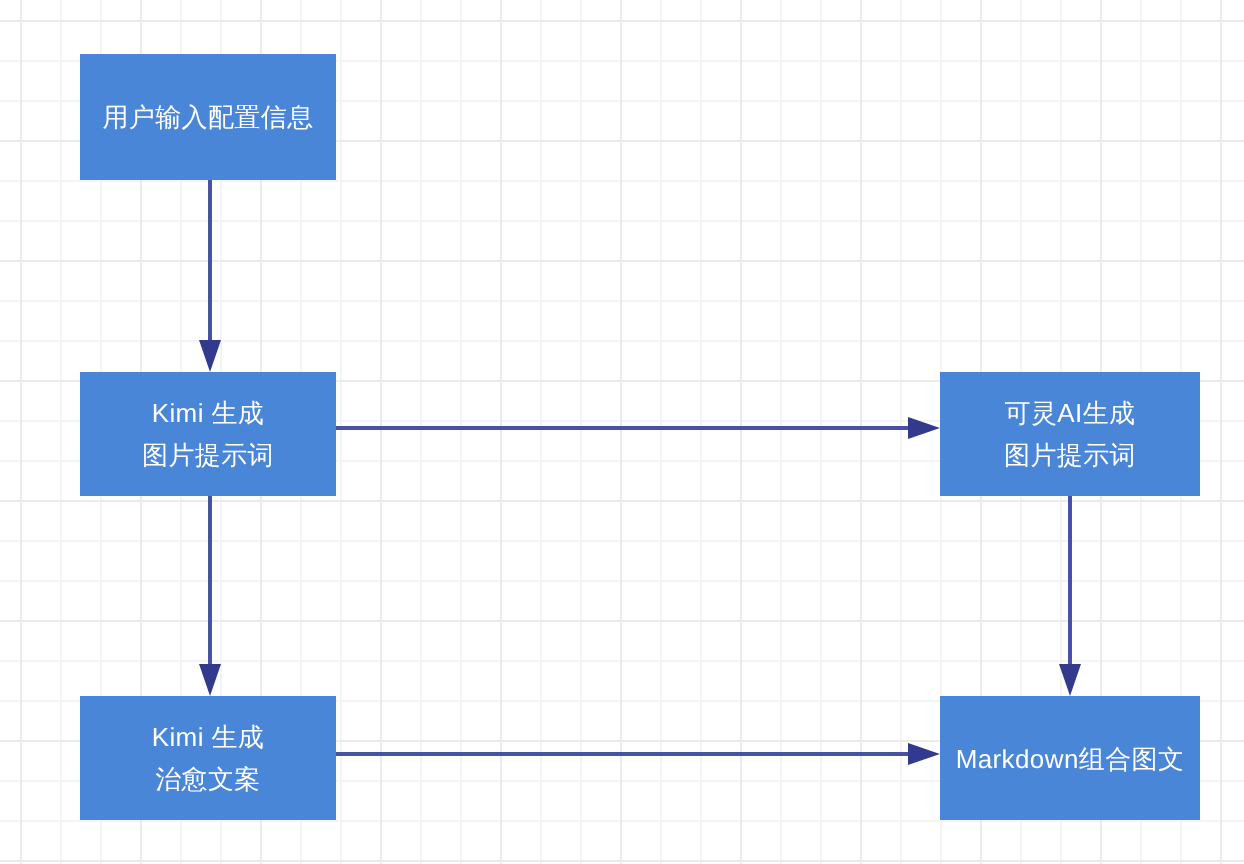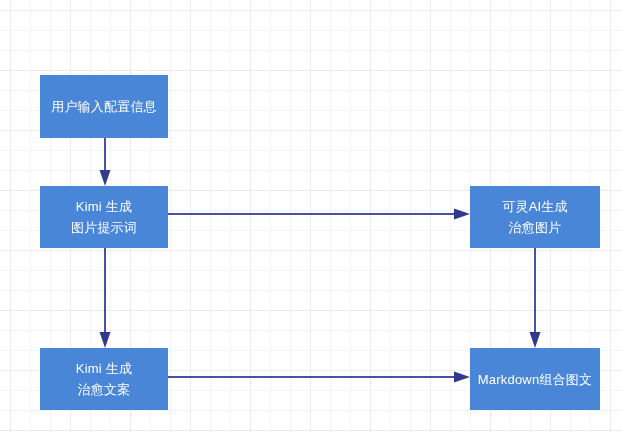--- a/index.html
+++ b/index.html
@@ -86,26 +86,26 @@
     </svg>
   </div>
 
   <div class="edge" style="left:168px; top:370px; width:302px; height:14px;">
     <svg width="302" height="14" viewBox="0 0 302 14">
       <line x1="0" y1="7" x2="292" y2="7" stroke="#4a51a5" stroke-width="2"></line>
       <polygon points="302,7 286,1.5 286,12.5" fill="#323a8e"></polygon>
     </svg>
   </div>
 
-  <div class="node normal" style="left:40px; top:27px; width:128px; height:63px;margin-top:48px;">用户输入配置信息</div>
+  <div class="node normal" style="left:40px; top:27px; width:128px; height:63px;">用户输入配置信息</div>
 
   <div class="node bold" style="left:40px; top:186px; width:128px; height:62px;">Kimi 生成
 图片提示词</div>
 
   <div class="node normal" style="left:470px; top:186px; width:130px; height:62px;">可灵AI生成
-治愈图片</div>
+图片提示词</div>
 
   <div class="node bold" style="left:40px; top:348px; width:128px; height:62px;">Kimi 生成
 治愈文案</div>
 
   <div class="node bold" style="left:470px; top:348px; width:130px; height:62px;">Markdown组合图文</div>
 
 </div>
 
 </body></html>

